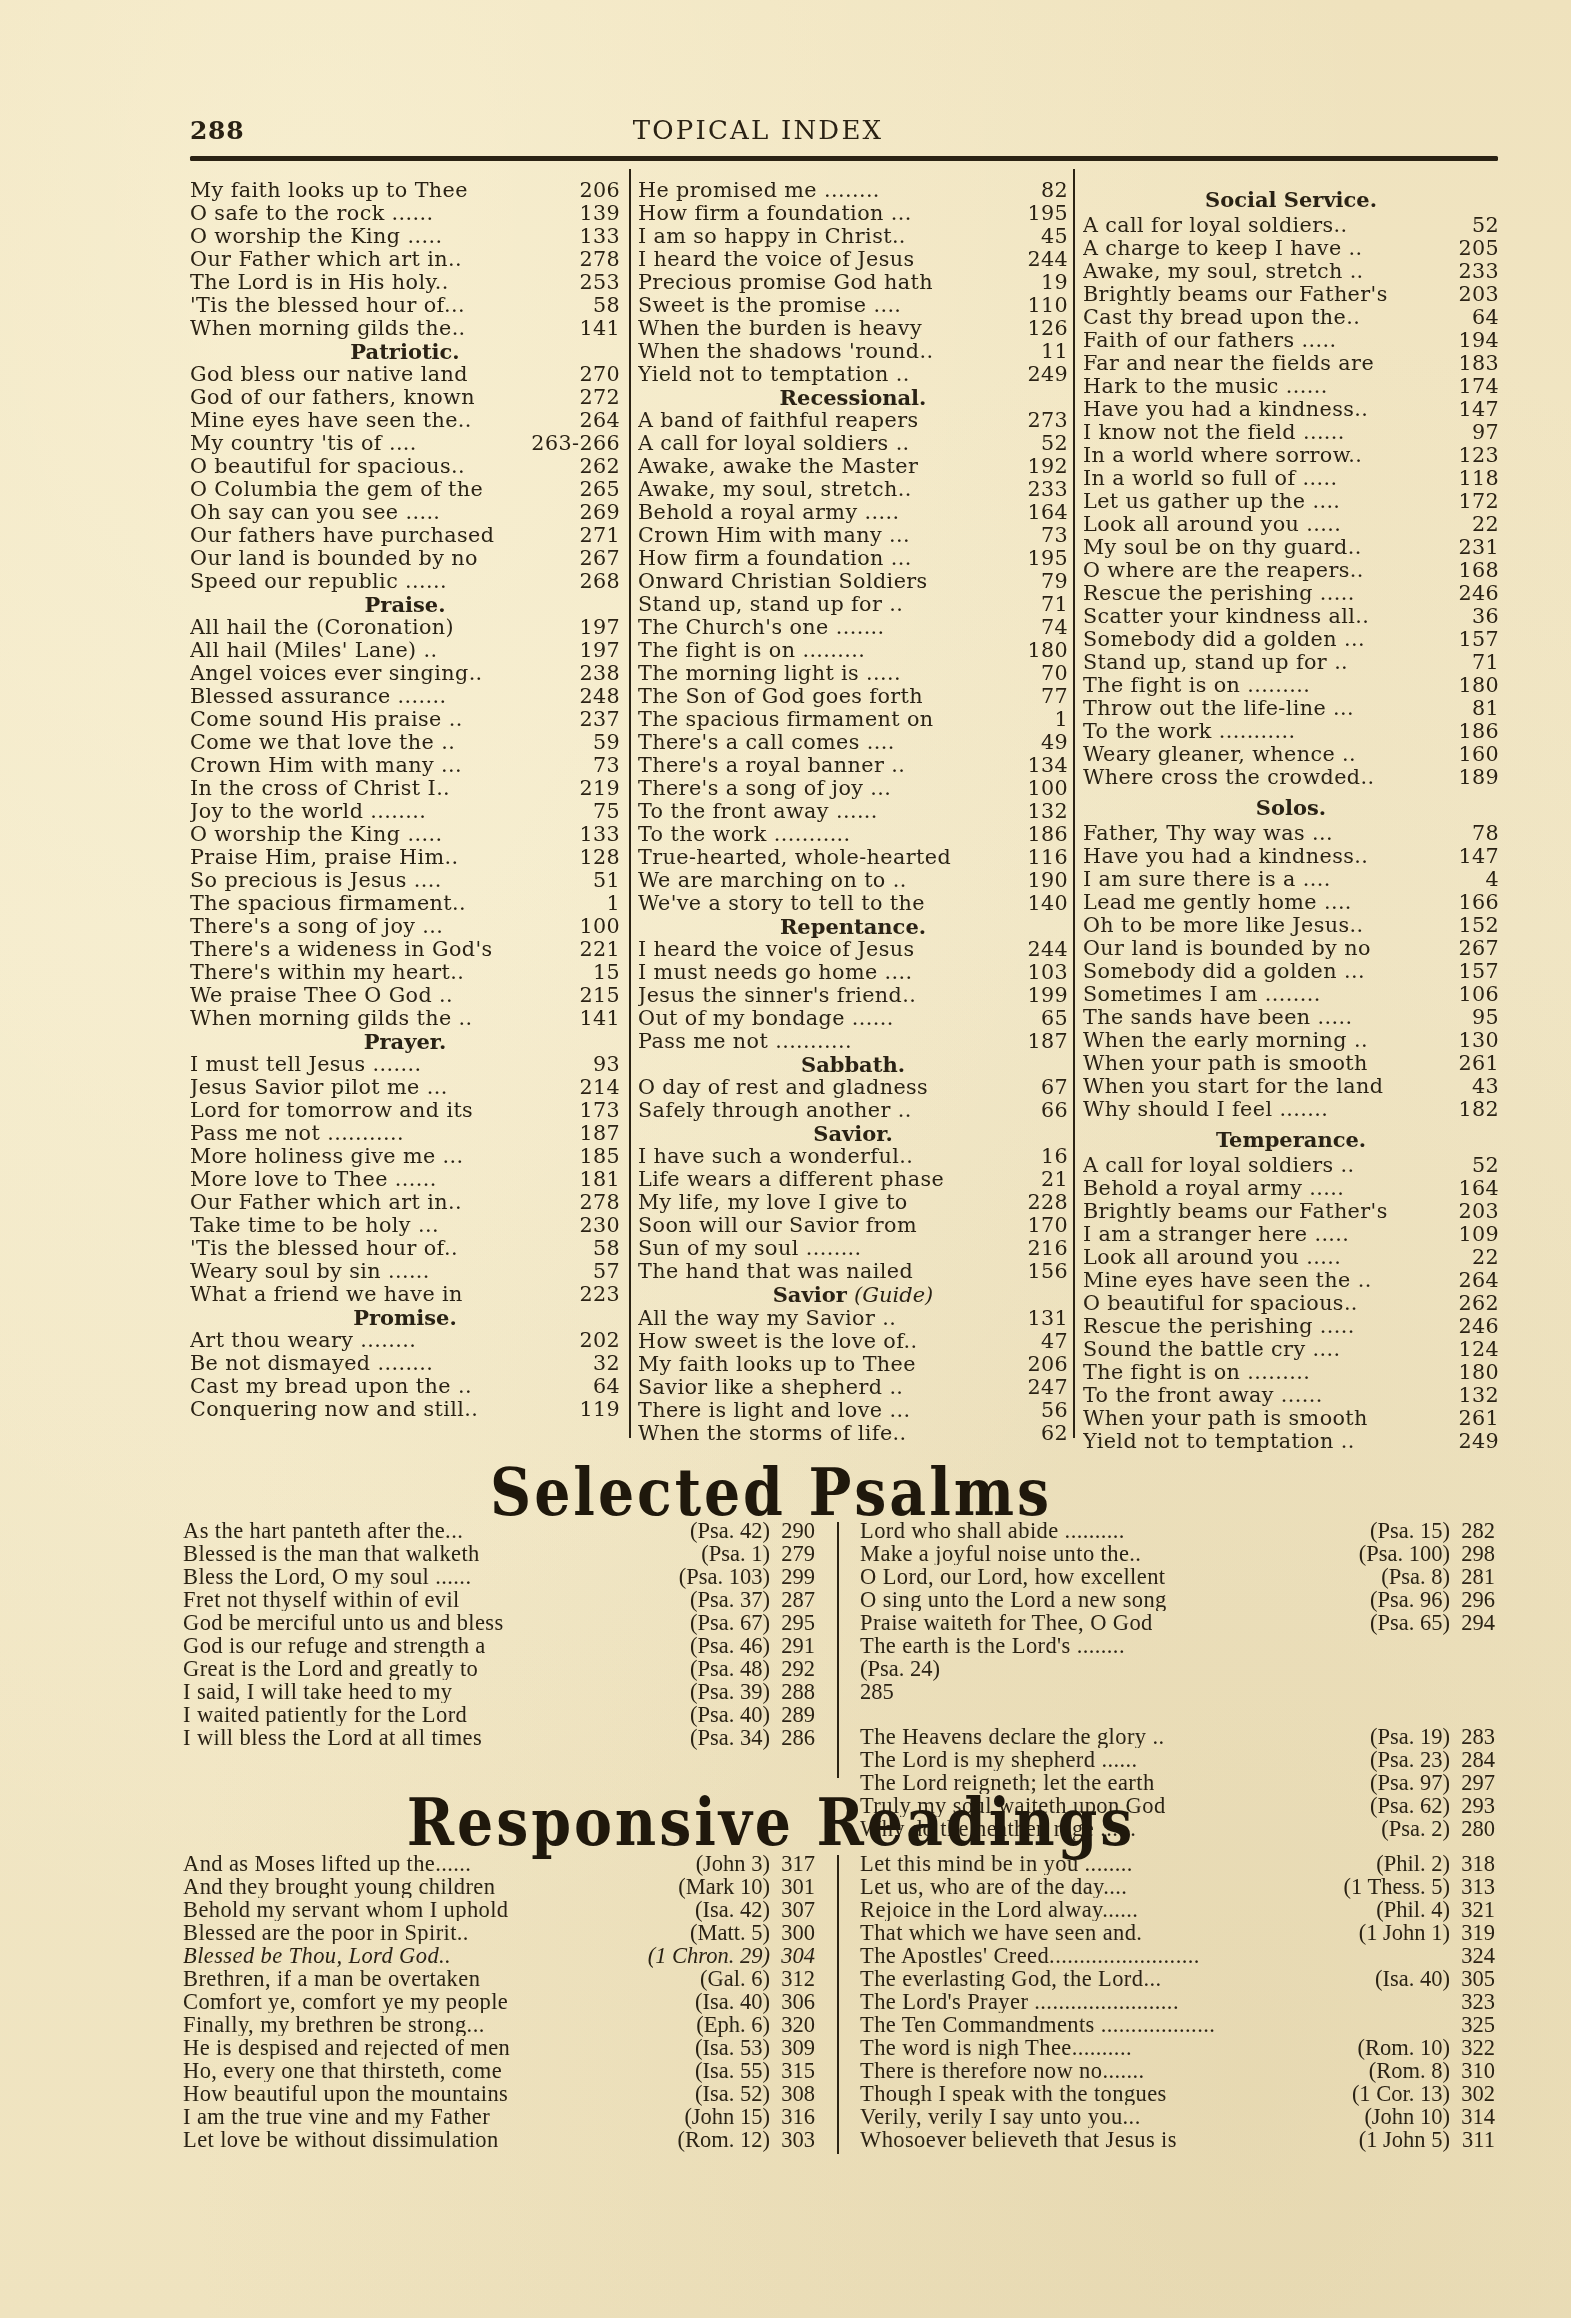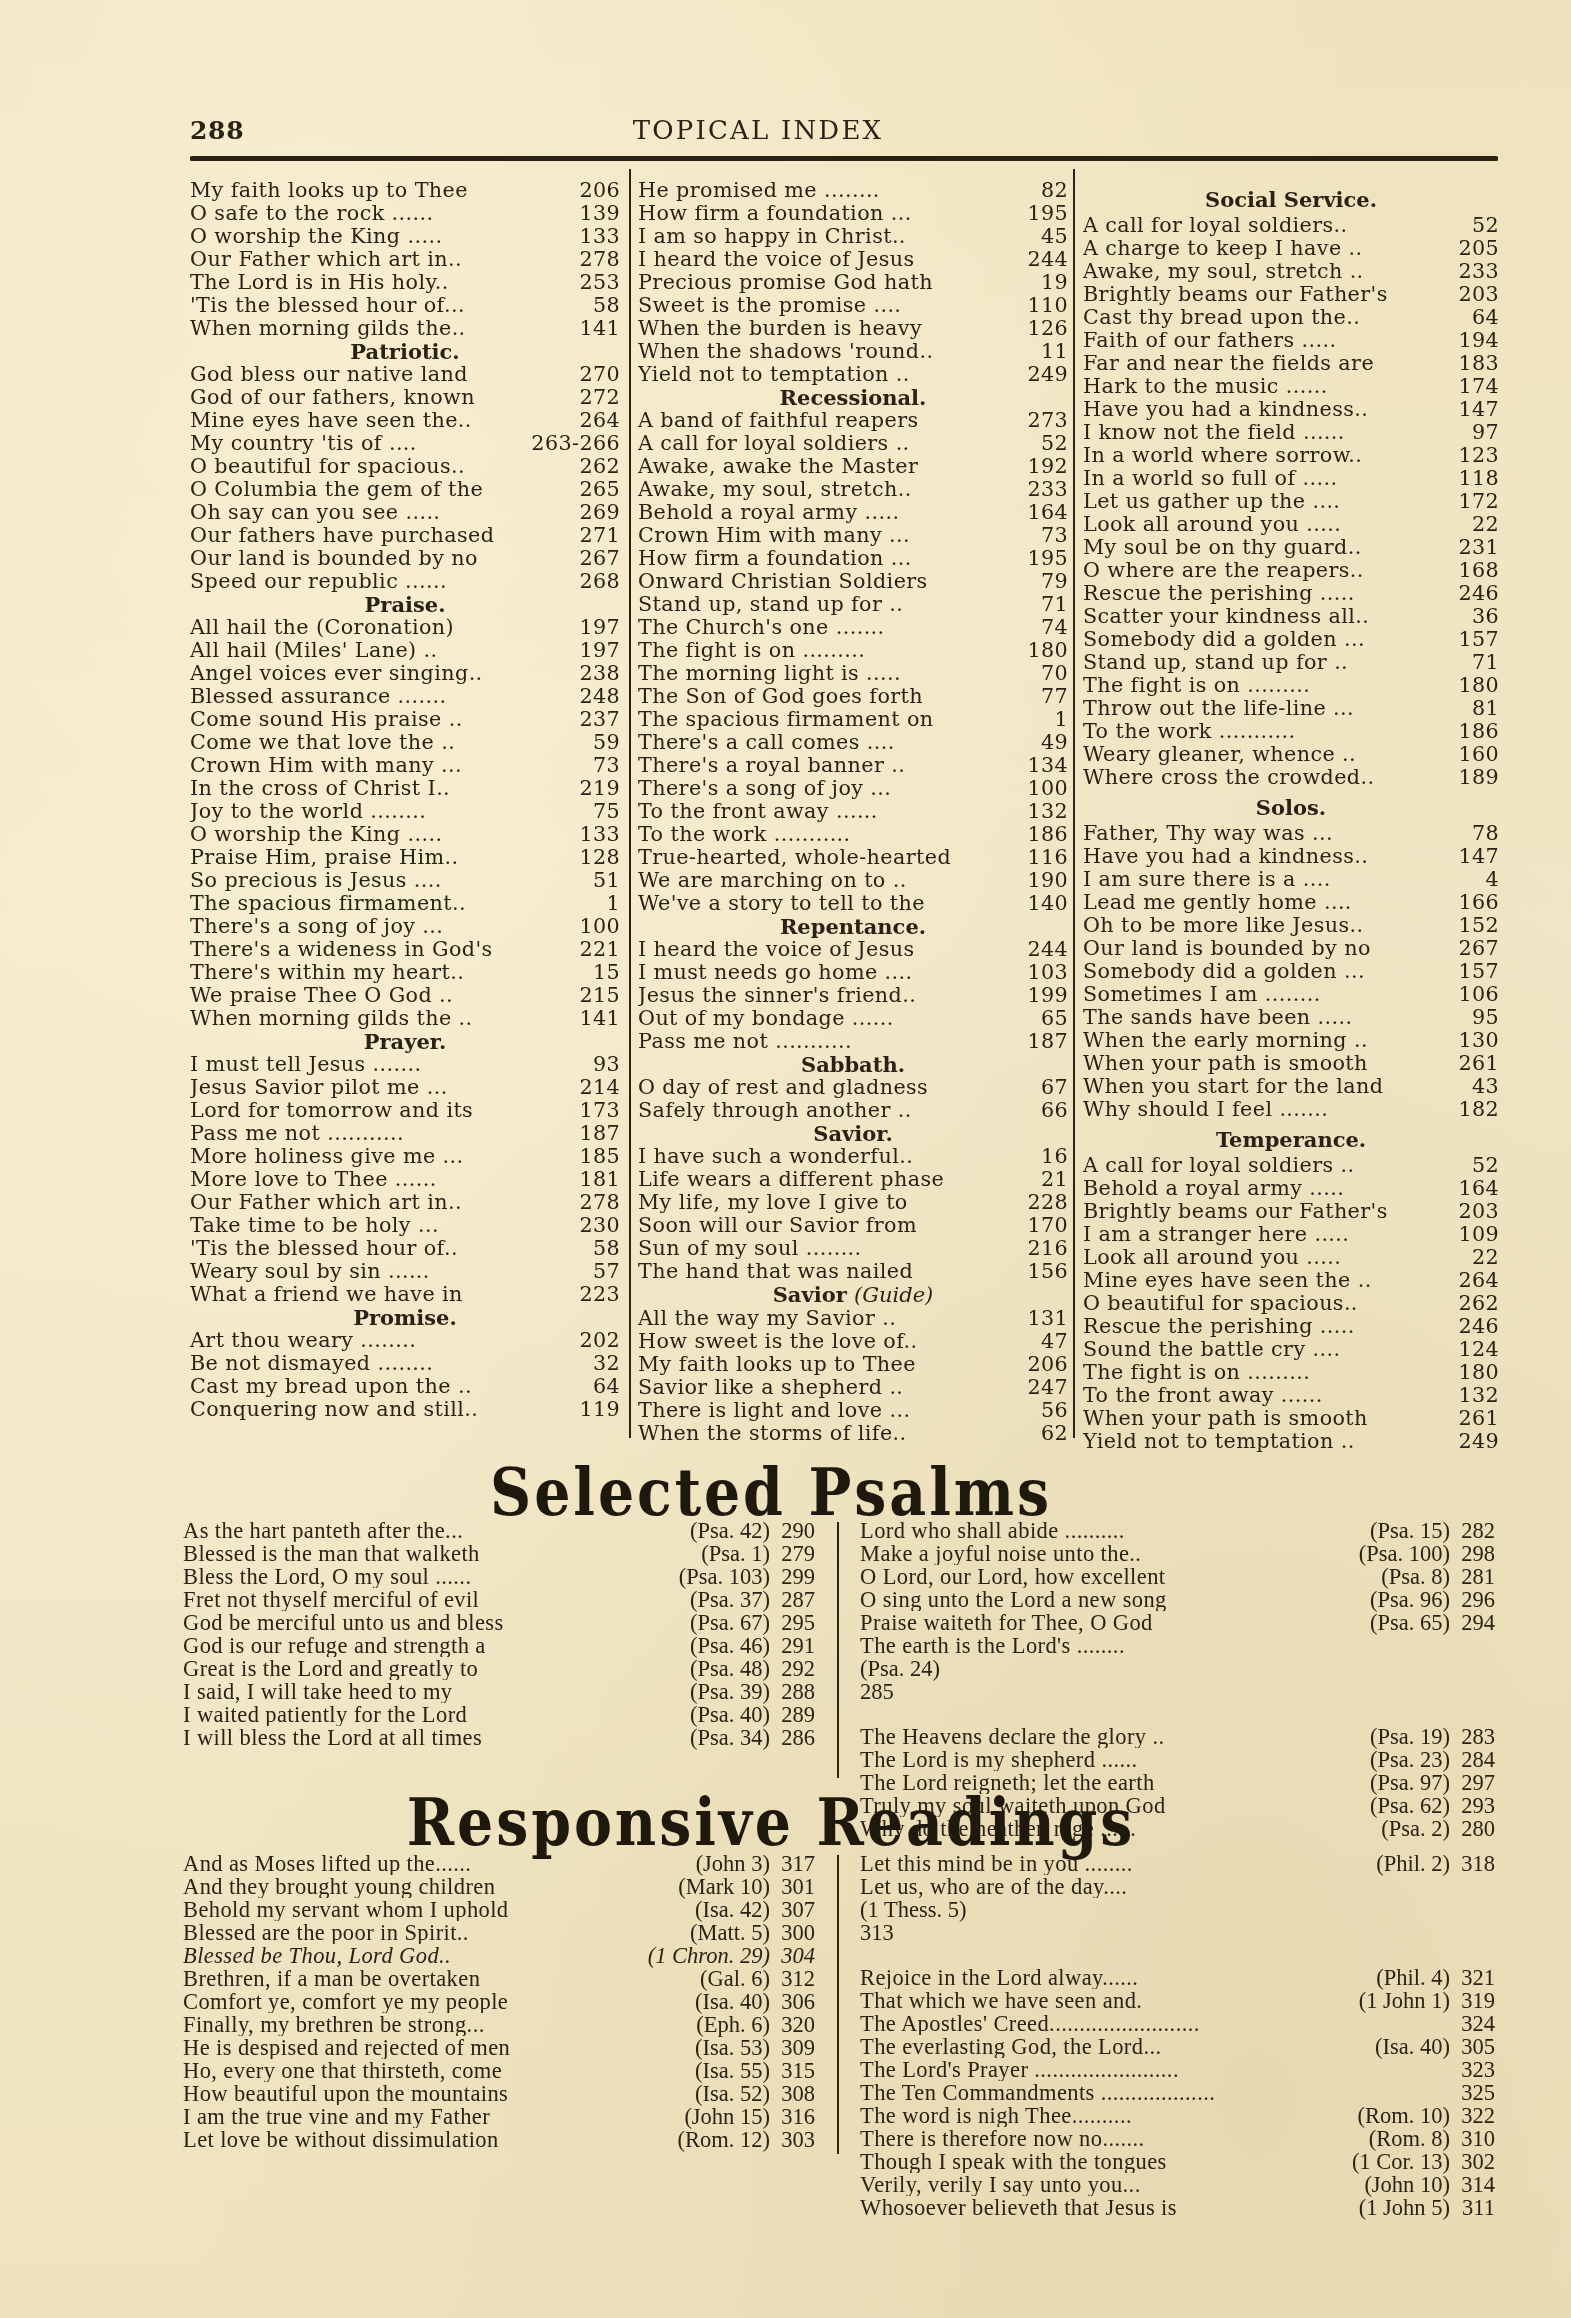--- a/index.html
+++ b/index.html
@@ -739,21 +739,21 @@
           <span class="t">Blessed is the man that walketh</span>
           <span class="ref">(Psa. 1)</span>
           <span class="n">279</span>
         </div>
         <div class="cond" style="width: 632px; align-items: center;">
           <span class="t">Bless the Lord, O my soul ......</span>
           <span class="ref">(Psa. 103)</span>
           <span class="n">299</span>
         </div>
         <div class="cond" style="width: 632px;">
-          <span class="t">Fret not thyself merciful of evil</span>
+          <span class="t">Fret not thyself within of evil</span>
           <span class="ref">(Psa. 37)</span>
           <span class="n">287</span>
         </div>
         <div class="cond" style="width: 632px;">
           <span class="t">God be merciful unto us and bless</span>
           <span class="ref">(Psa. 67)</span>
           <span class="n">295</span>
         </div>
         <div class="cond" style="width: 632px;">
           <span class="t">God is our refuge and strength a</span>
@@ -911,21 +911,21 @@
           <span class="n">303</span>
         </div>
       </div>
     <div class="mid-rule" style="height:299px;top:2.9px;"></div>
     <div class="rcol" id="readings-right">
         <div class="cond" style="width: 635px;">
           <span class="t">Let this mind be in you ........</span>
           <span class="ref">(Phil. 2)</span>
           <span class="n">318</span>
         </div>
-        <div class="cond" style="width: 635px; flex-direction: column;">
+        <div class="cond" style="width: 635px;">
           <span class="t">Let us, who are of the day....</span>
           <span class="ref">(1 Thess. 5)</span>
           <span class="n">313</span>
         </div>
         <div class="cond" style="width: 635px;">
           <span class="t">Rejoice in the Lord alway......</span>
           <span class="ref">(Phil. 4)</span>
           <span class="n">321</span>
         </div>
         <div class="cond" style="width: 635px;">

